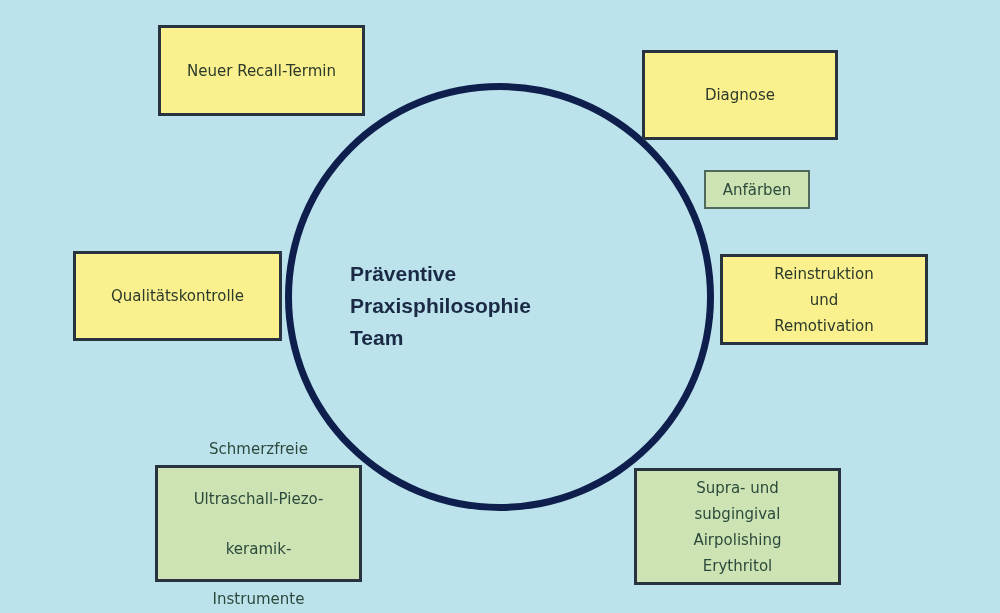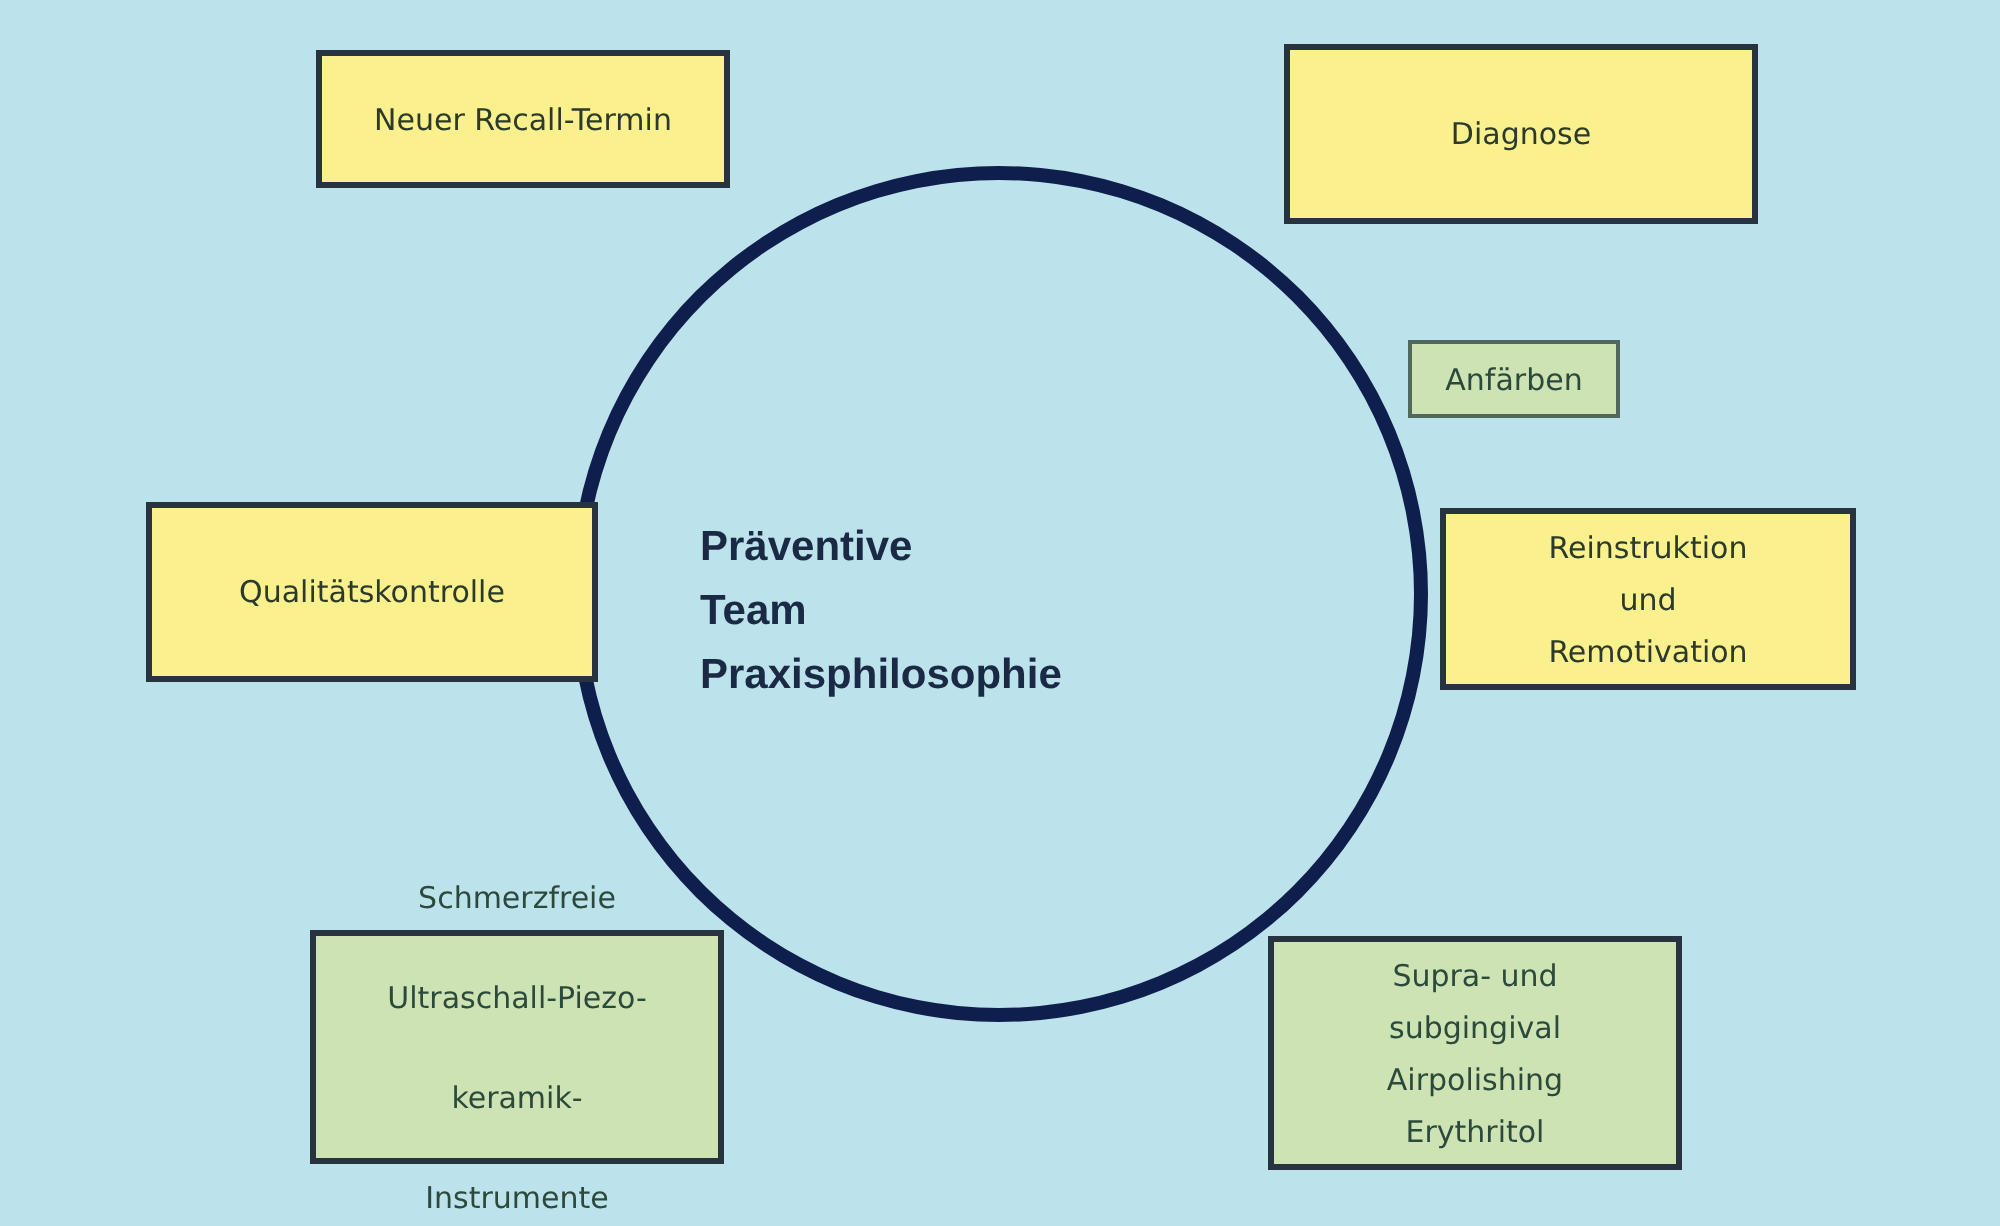--- a/index.html
+++ b/index.html
@@ -54,29 +54,29 @@
     .box.small { border-width: 2px; border-color: #4f6a5c; }
     .box span { display: block; white-space: nowrap; }
   </style>
 </head>
 <body>
 
 <div class="circle"></div>
 
 <div class="center-text">
   <span>Präventive</span>
+  <span>Praxisphilosophie</span>
   <span>Team</span>
-  <span>Praxisphilosophie</span>
 </div>
 
-<div class="box yellow" style="left:158px; top:25px; width:207px; height:69px;">
+<div class="box yellow" style="left:158px; top:25px; width:207px; height:91px;">
   <span>Neuer Recall-Termin</span>
 </div>
 
-<div class="box yellow" style="left:642px; top:22px; width:237px; height:90px;">
+<div class="box yellow" style="left:642px; top:50px; width:196px; height:90px;">
   <span>Diagnose</span>
 </div>
 
 <div class="box green small" style="left:704px; top:170px; width:106px; height:39px;">
   <span>Anfärben</span>
 </div>
 
 <div class="box yellow" style="left:720px; top:254px; width:208px; height:91px;">
   <span>Reinstruktion</span>
   <span>und</span>
@@ -90,15 +90,15 @@
   <span>Erythritol</span>
 </div>
 
 <div class="box green" style="left:155px; top:465px; width:207px; height:117px;gap:24px;">
   <span>Schmerzfreie</span>
   <span>Ultraschall-Piezo-</span>
   <span>keramik-</span>
   <span>Instrumente</span>
 </div>
 
-<div class="box yellow" style="left:73px; top:251px; width:226px; height:90px;">
+<div class="box yellow" style="left:73px; top:251px; width:209px; height:90px;">
   <span>Qualitätskontrolle</span>
 </div>
 
 </body></html>

